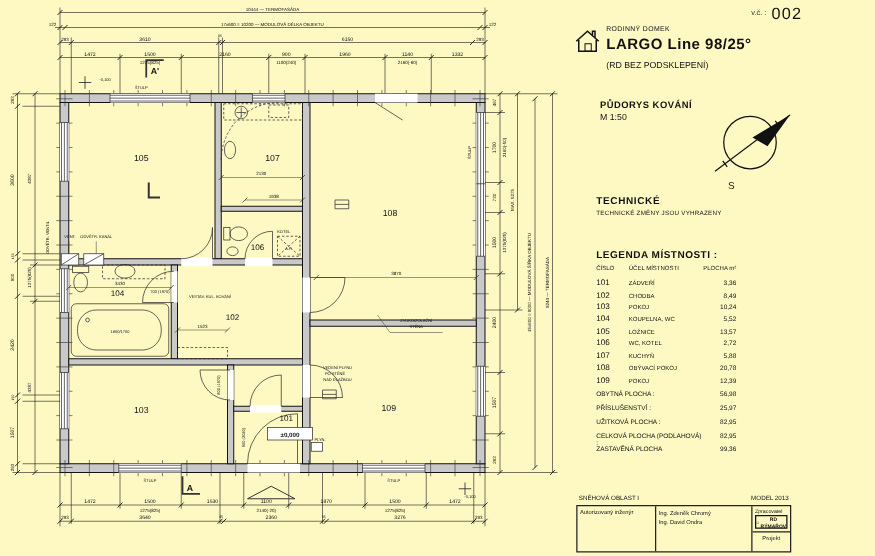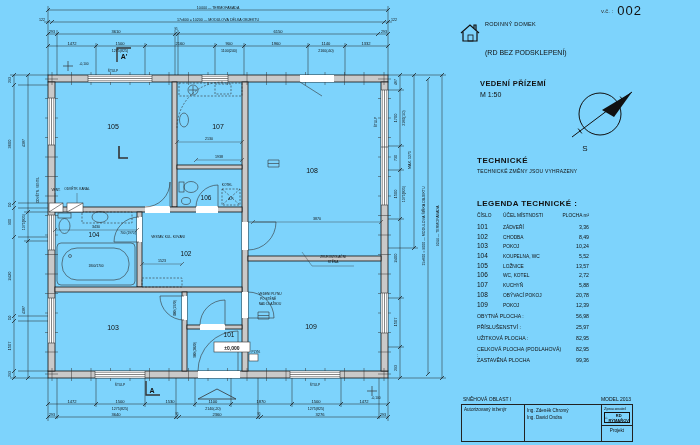--- a/index.html
+++ b/index.html
@@ -1,16 +1,16 @@
 <!DOCTYPE html>
 <html><head>
 <meta charset="utf-8">
 <style>
   html,body{margin:0;padding:0;background:#e8e8e8}
-  .sheet{position:relative;width:700px;height:445px;background:#7dd3fc;overflow:hidden;
+  .sheet{position:relative;width:700px;height:445px;background:#fef9c3;overflow:hidden;
          font-family:"Liberation Sans",sans-serif;color:#111}
   svg text{fill:#111;text-anchor:middle;font-family:"Liberation Sans",sans-serif}
   svg .rn{font-size:7px}
   svg .rns{font-size:6.5px}
   svg .d{font-size:4.1px}
   svg .ds{font-size:3.6px}
   svg .xs{font-size:3.2px}
   svg .xxs{font-size:2.8px}
   svg .sec{font-size:7px;font-weight:bold}
   svg .lvl{font-size:5px;font-weight:bold}
@@ -307,33 +307,34 @@
   </div>
   <svg class="houseicon" width="26" height="26" viewBox="0 0 26 26">
     <g stroke="#111" stroke-width="1.2" fill="none">
       <path d="M4,13L13,5L22,13"></path>
           <path d="M6,12V21H20V12"></path>
           <path d="M17,8V5H19V10"></path>
       <rect x="11" y="15" width="5" height="6" stroke-width="0.8"></rect>
     </g>
   </svg>
   <div class="cat">RODINNÝ DOMEK</div>
+  <div class="ttl">LARGO Line 98/25°</div>
   <div class="subttl">(RD BEZ PODSKLEPENÍ)</div>
-  <div class="drawing">VEDENÍ PŘÍZEMÍ</div>
+  <div class="drawing">PŮDORYS KOVÁNÍ</div>
   <div class="scale">M 1:50</div>
   <svg class="compass" width="84" height="74" viewBox="0 0 84 74">
     <circle cx="42" cy="31" r="21" stroke="#111" stroke-width="1" fill="none"></circle>
     <line x1="14" y1="54" x2="74" y2="9" stroke="#111" stroke-width="1"></line>
     <polygon points="74,9 44,27 56,34" fill="#111"></polygon>
     <path d="M20.2,45.6L23.8,50.4 M62.2,13.6L65.8,18.4" stroke="#111" stroke-width="1" fill="none"></path>
     <text x="27" y="68" font-size="8">S</text>
   </svg>
   <div class="notetitle">TECHNICKÉ</div>
   <div class="notebody">TECHNICKÉ ZMĚNY JSOU VYHRAZENY</div>
-  <div class="legtitle">LEGENDA TECHNICKÉ :</div>
+  <div class="legtitle">LEGENDA MÍSTNOSTI :</div>
   <div class="leghead">
     <span class="c1">ČÍSLO</span>
     <span class="c2">ÚČEL MÍSTNOSTI</span>
     <span class="c3">PLOCHA m²</span>
   </div>
   <div class="legrows">
         <div class="lrow">
           <span class="lnum">101</span>
           <span class="lpurp">ZÁDVEŘÍ</span>
           <span class="larea">3,36</span>

